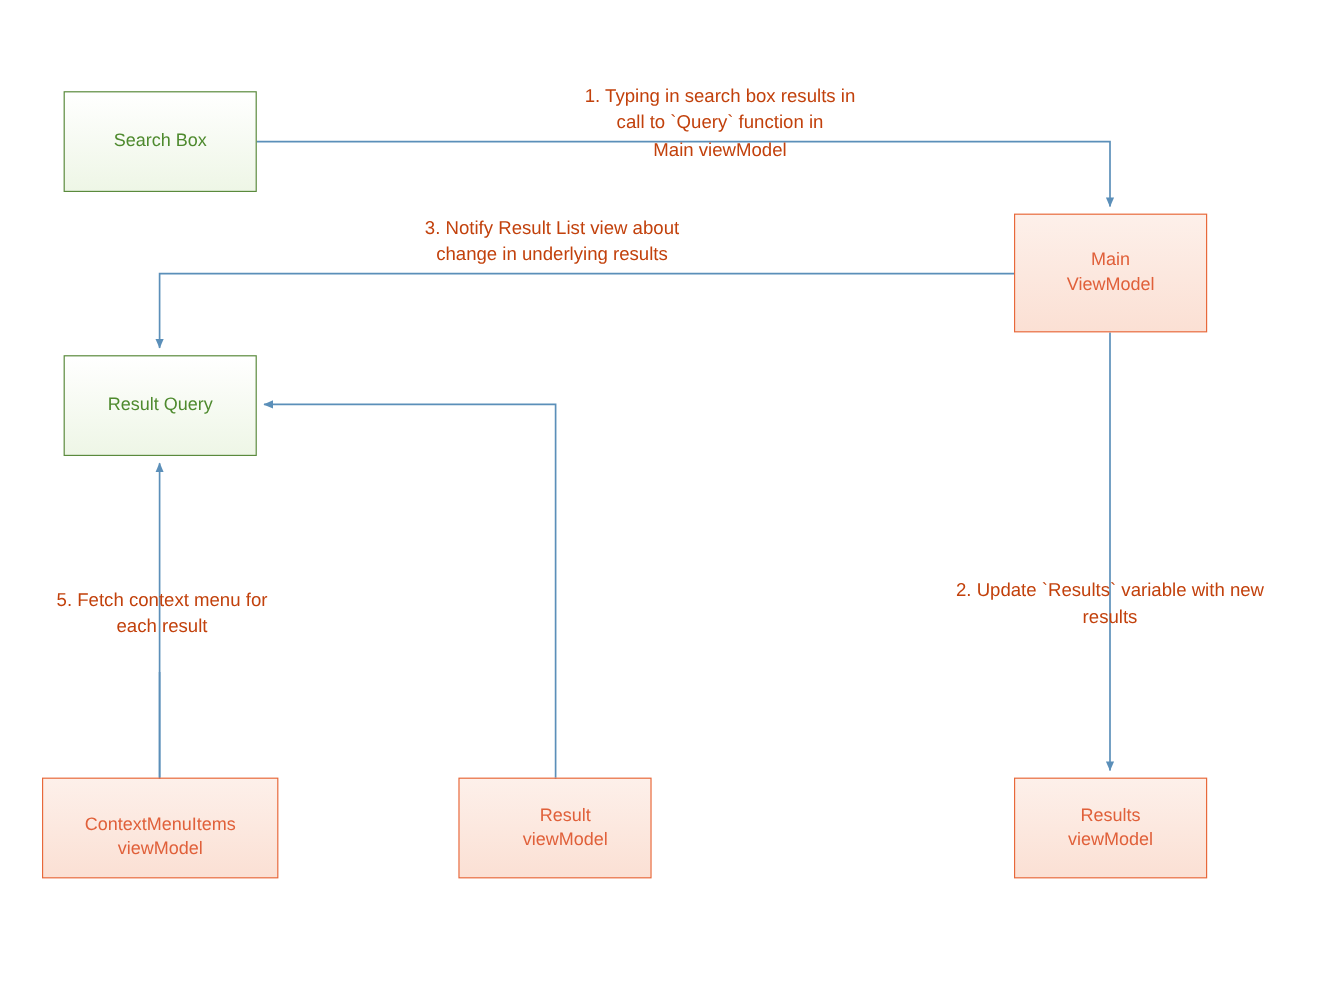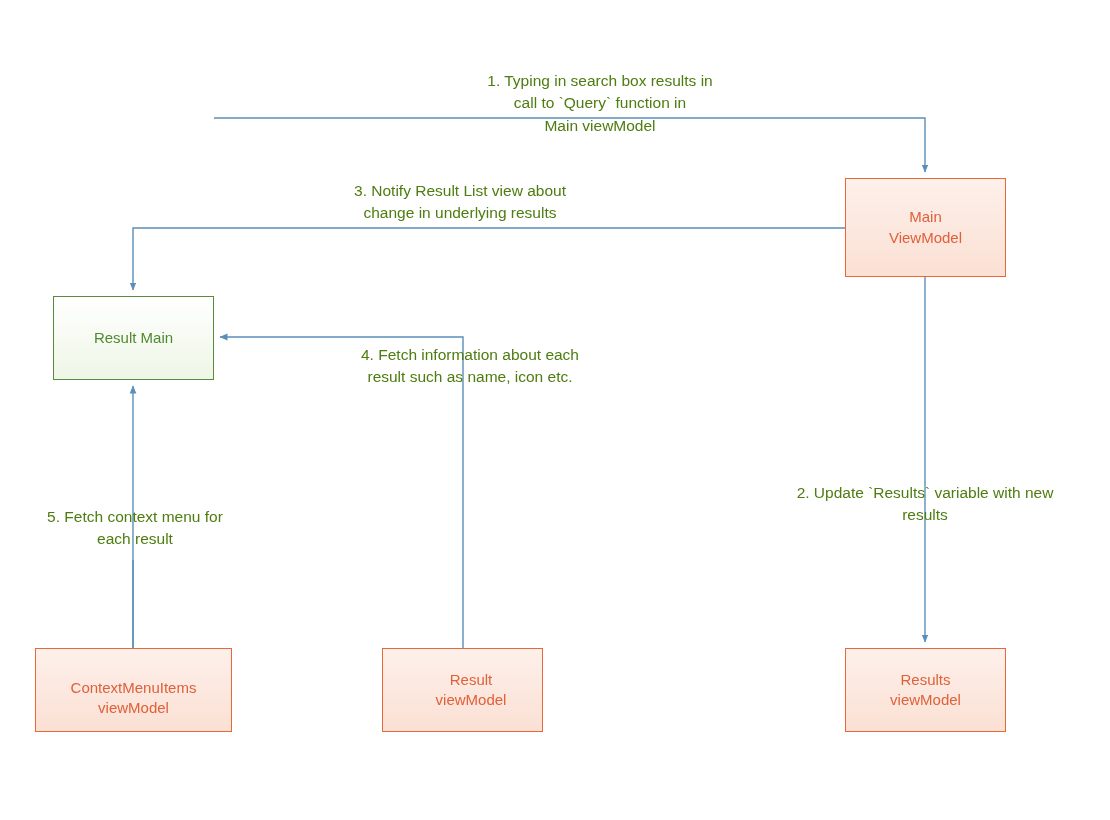--- a/index.html
+++ b/index.html
@@ -42,21 +42,21 @@
     color: #4e8a2e;
     background: linear-gradient(to bottom, #ffffff 0%, #eef6e6 100%);
   }
   .node-orange {
     border-color: #e8683a;
     color: #e0603a;
     background: linear-gradient(to bottom, #fdf0ea 0%, #fbe0d4 100%);
   }
   .label {
     position: absolute;
-    color: #4d7c0f;
+    color: #c2410c;
     font-size: 15.5px;
     line-height: 1.45;
     text-align: center;
     white-space: pre-line;
   }
 </style>
 </head>
 <body>
 
 <div id="canvas">
@@ -84,28 +84,31 @@
       <path d="M463,648 L463,337 L220,337" fill="none" stroke="#5b8fb9" stroke-width="1.4" marker-end="url(#arrow)"></path>
       <path d="M463,648 L463,660" fill="none" stroke="#5b8fb9" stroke-width="1.4" marker-end="url(#arrow)"></path>
     </g>
 
     <g>
       <path d="M133,648 L133,386" fill="none" stroke="#5b8fb9" stroke-width="1.4" marker-end="url(#arrow)"></path>
       <path d="M133,560 L133,660" fill="none" stroke="#5b8fb9" stroke-width="1.4" marker-end="url(#arrow)"></path>
     </g>
   </svg>
 
+  <div class="node node-green" style="left:53px; top:76px; width:161px; height:84px;">
+    <span>Search Box</span>
+  </div>
 
   <div class="node node-orange" style="left:845px; top:178px; width:161px; height:99px; white-space:pre-line;">
     <span style="white-space:pre-line;">Main
 ViewModel</span>
   </div>
 
   <div class="node node-green" style="left:53px; top:296px; width:161px; height:84px;">
-    <span>Result Main</span>
+    <span>Result Query</span>
   </div>
 
   <div class="node node-orange" style="left:35px; top:648px; width:197px; height:84px;">
     <span style="white-space:pre-line;margin-top:16px;">ContextMenuItems
 viewModel</span>
   </div>
 
   <div class="node node-orange" style="left:382px; top:648px; width:161px; height:84px;padding-left:17px;">
     <span style="white-space:pre-line;">Result
 viewModel</span>
@@ -119,19 +122,17 @@
   <div class="label" style="left:450px; top:70px; width:300px;">1. Typing in search box results in
 call to `Query` function in
 Main viewModel</div>
 
   <div class="label" style="left:755px; top:438px; width:340px;margin-top:44px;">2. Update `Results` variable with new
 results</div>
 
   <div class="label" style="left:310px; top:180px; width:300px;">3. Notify Result List view about
 change in underlying results</div>
 
-  <div class="label" style="left:320px; top:344px; width:300px;">4. Fetch information about each
-result such as name, icon etc.</div>
 
-  <div class="label" style="left:10px; top:490px; width:250px;margin-top:16px;">5. Fetch context menu for
+  <div class="label" style="left:10px; top:490px; width:250px;">5. Fetch context menu for
 each result</div>
 
 </div>
 
 </body></html>

